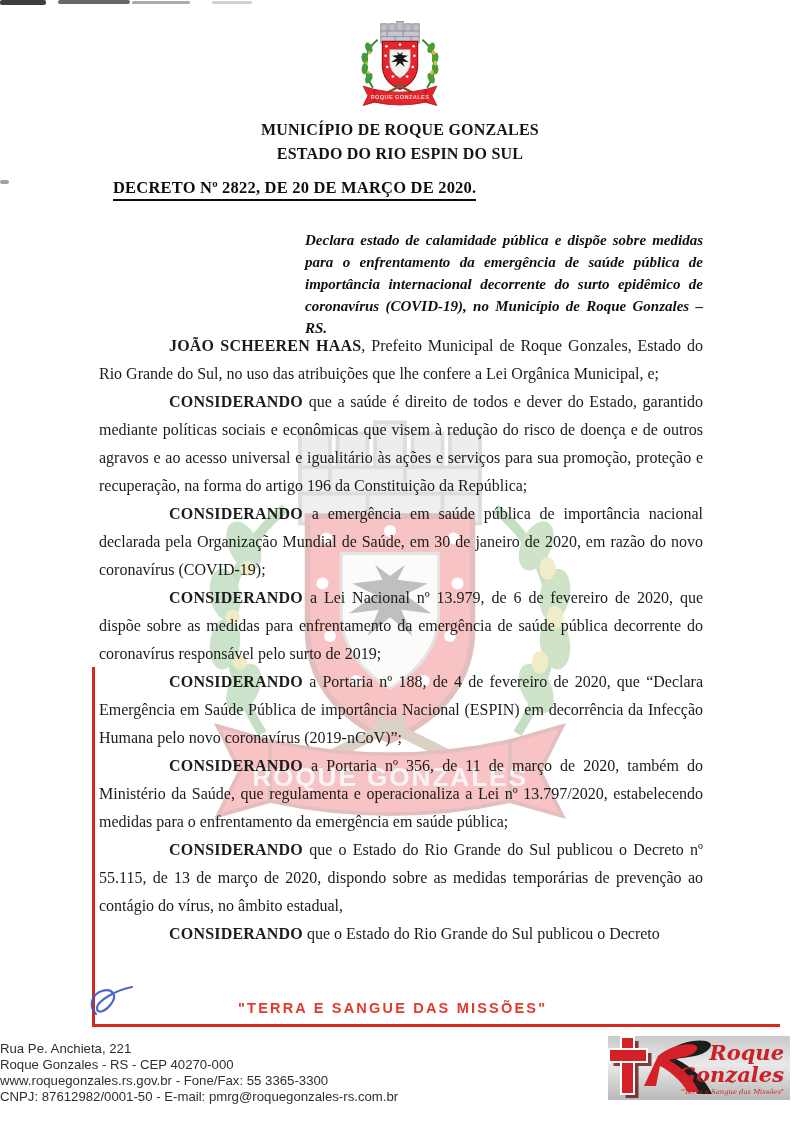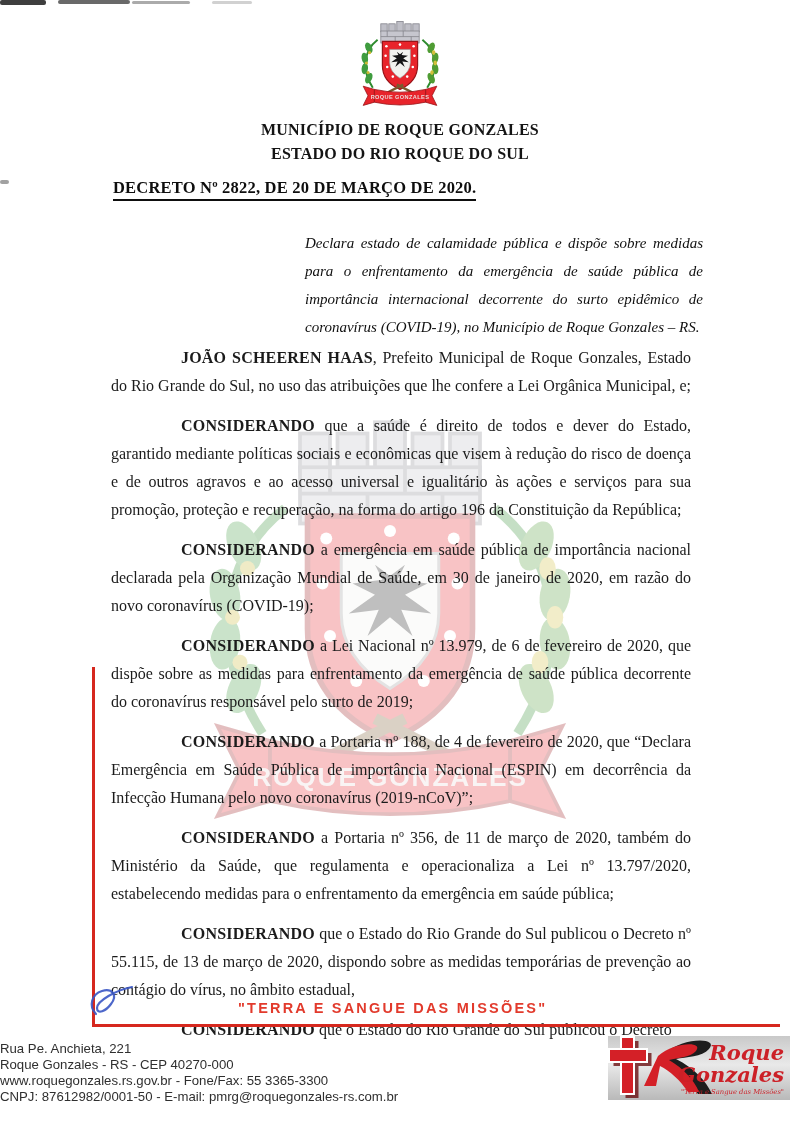--- a/index.html
+++ b/index.html
@@ -18,25 +18,25 @@
   .crest-top{position:absolute;left:352px;top:14px;width:96px;height:106px;}
   .crest-watermark{position:absolute;left:165px;top:376px;width:450px;height:520px;opacity:.27;z-index:0;}
 
   .header-block{position:absolute;left:0;top:118px;width:800px;text-align:center;z-index:2;}
   .header-line{font-weight:bold;font-size:16px;line-height:24px;letter-spacing:.2px;color:#141414;}
 
   .decree-title{position:absolute;left:113px;top:178px;z-index:2;font-weight:bold;font-size:16.5px;
         color:#0e0e0e;border-bottom:2px solid #0e0e0e;padding-bottom:1px;letter-spacing:.2px;text-align:center;}
 
   .summary{position:absolute;left:305px;top:229px;width:398px;z-index:2;
-        font-weight:normal;font-style:italic;font-size:15px;line-height:28px;text-align:justify;color:#101010;}
+        font-weight:bold;font-style:italic;font-size:15px;line-height:22px;text-align:justify;color:#101010;}
 
   .body-text{position:absolute;left:99px;top:332px;width:604px;z-index:2;
         font-size:16px;line-height:28px;text-align:justify;}
-  .body-text p{margin:12px;text-indent:70px;}
+  .body-text p{margin:0;text-indent:70px;}
   .body-text b{letter-spacing:.2px;}
 
   
   .frame-left{position:absolute;left:92px;top:667px;width:3px;height:360px;background:#d6281e;z-index:3;}
   .frame-bottom{position:absolute;left:92px;top:1024px;width:688px;height:3px;background:#d6281e;z-index:3;}
 
   .stamp{position:absolute;left:238px;top:1000px;z-index:4;font-family:"Liberation Sans",sans-serif;
         font-weight:bold;font-size:14.5px;letter-spacing:2.2px;color:#e23a2c;white-space:nowrap;}
 
   .pen-mark{position:absolute;left:88px;top:982px;width:54px;height:42px;z-index:5;}
@@ -116,21 +116,21 @@
 
   <svg class="crest-watermark" viewBox="0 0 120 132">
       <use href="#crest"></use>
     </svg>
   <svg class="crest-top" viewBox="0 0 120 132">
       <use href="#crest"></use>
     </svg>
 
   <div class="header-block">
     <div class="header-line">MUNICÍPIO DE ROQUE GONZALES</div>
-    <div class="header-line">ESTADO DO RIO ROQUE DO SUL</div>
+    <div class="header-line">ESTADO DO RIO ESPIN DO SUL</div>
   </div>
 
   <div class="decree-title">DECRETO Nº 2822, DE 20 DE MARÇO DE 2020.</div>
 
   <div class="summary">Declara estado de calamidade pública e dispõe sobre medidas para o enfrentamento da emergência de saúde pública de importância internacional decorrente do surto epidêmico de coronavírus (COVID-19), no Município de Roque Gonzales – RS.</div>
 
   <div class="body-text">
     <p><b>JOÃO SCHEEREN HAAS</b><span>, Prefeito Municipal de Roque Gonzales, Estado do Rio Grande do Sul, no uso das atribuições que lhe confere a Lei Orgânica Municipal, e;</span></p>
     <p><b>CONSIDERANDO</b><span> que a saúde é direito de todos e dever do Estado, garantido mediante políticas sociais e econômicas que visem à redução do risco de doença e de outros agravos e ao acesso universal e igualitário às ações e serviços para sua promoção, proteção e recuperação, na forma do artigo 196 da Constituição da República;</span></p>
     <p><b>CONSIDERANDO</b><span> a emergência em saúde pública de importância nacional declarada pela Organização Mundial de Saúde, em 30 de janeiro de 2020, em razão do novo coronavírus (COVID-19);</span></p>

